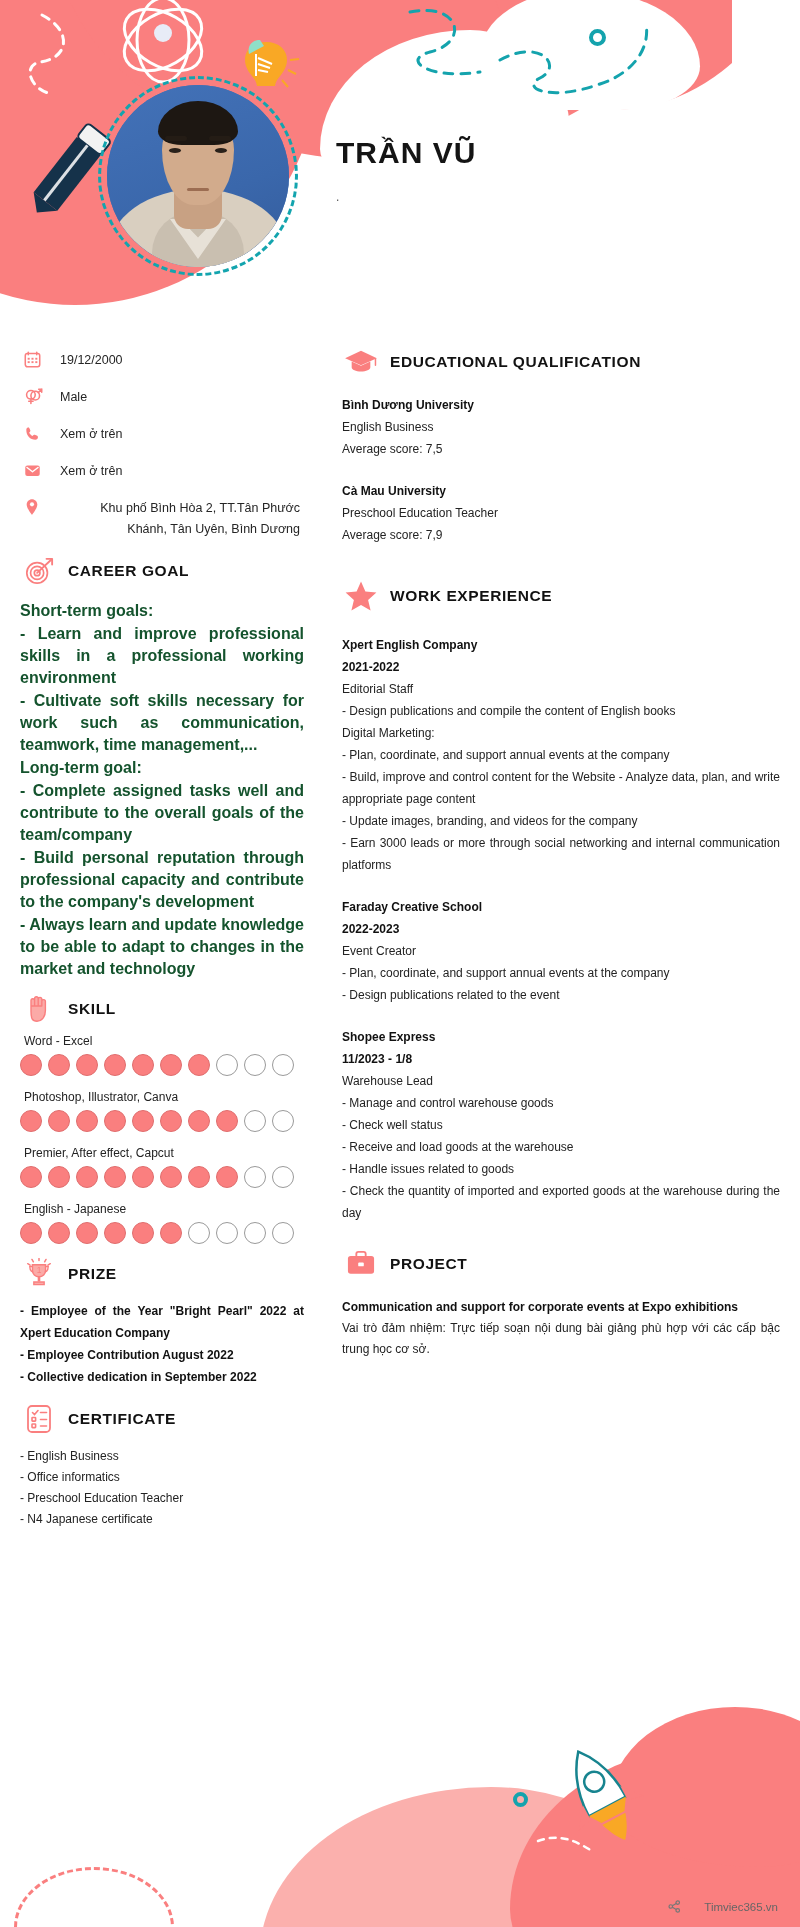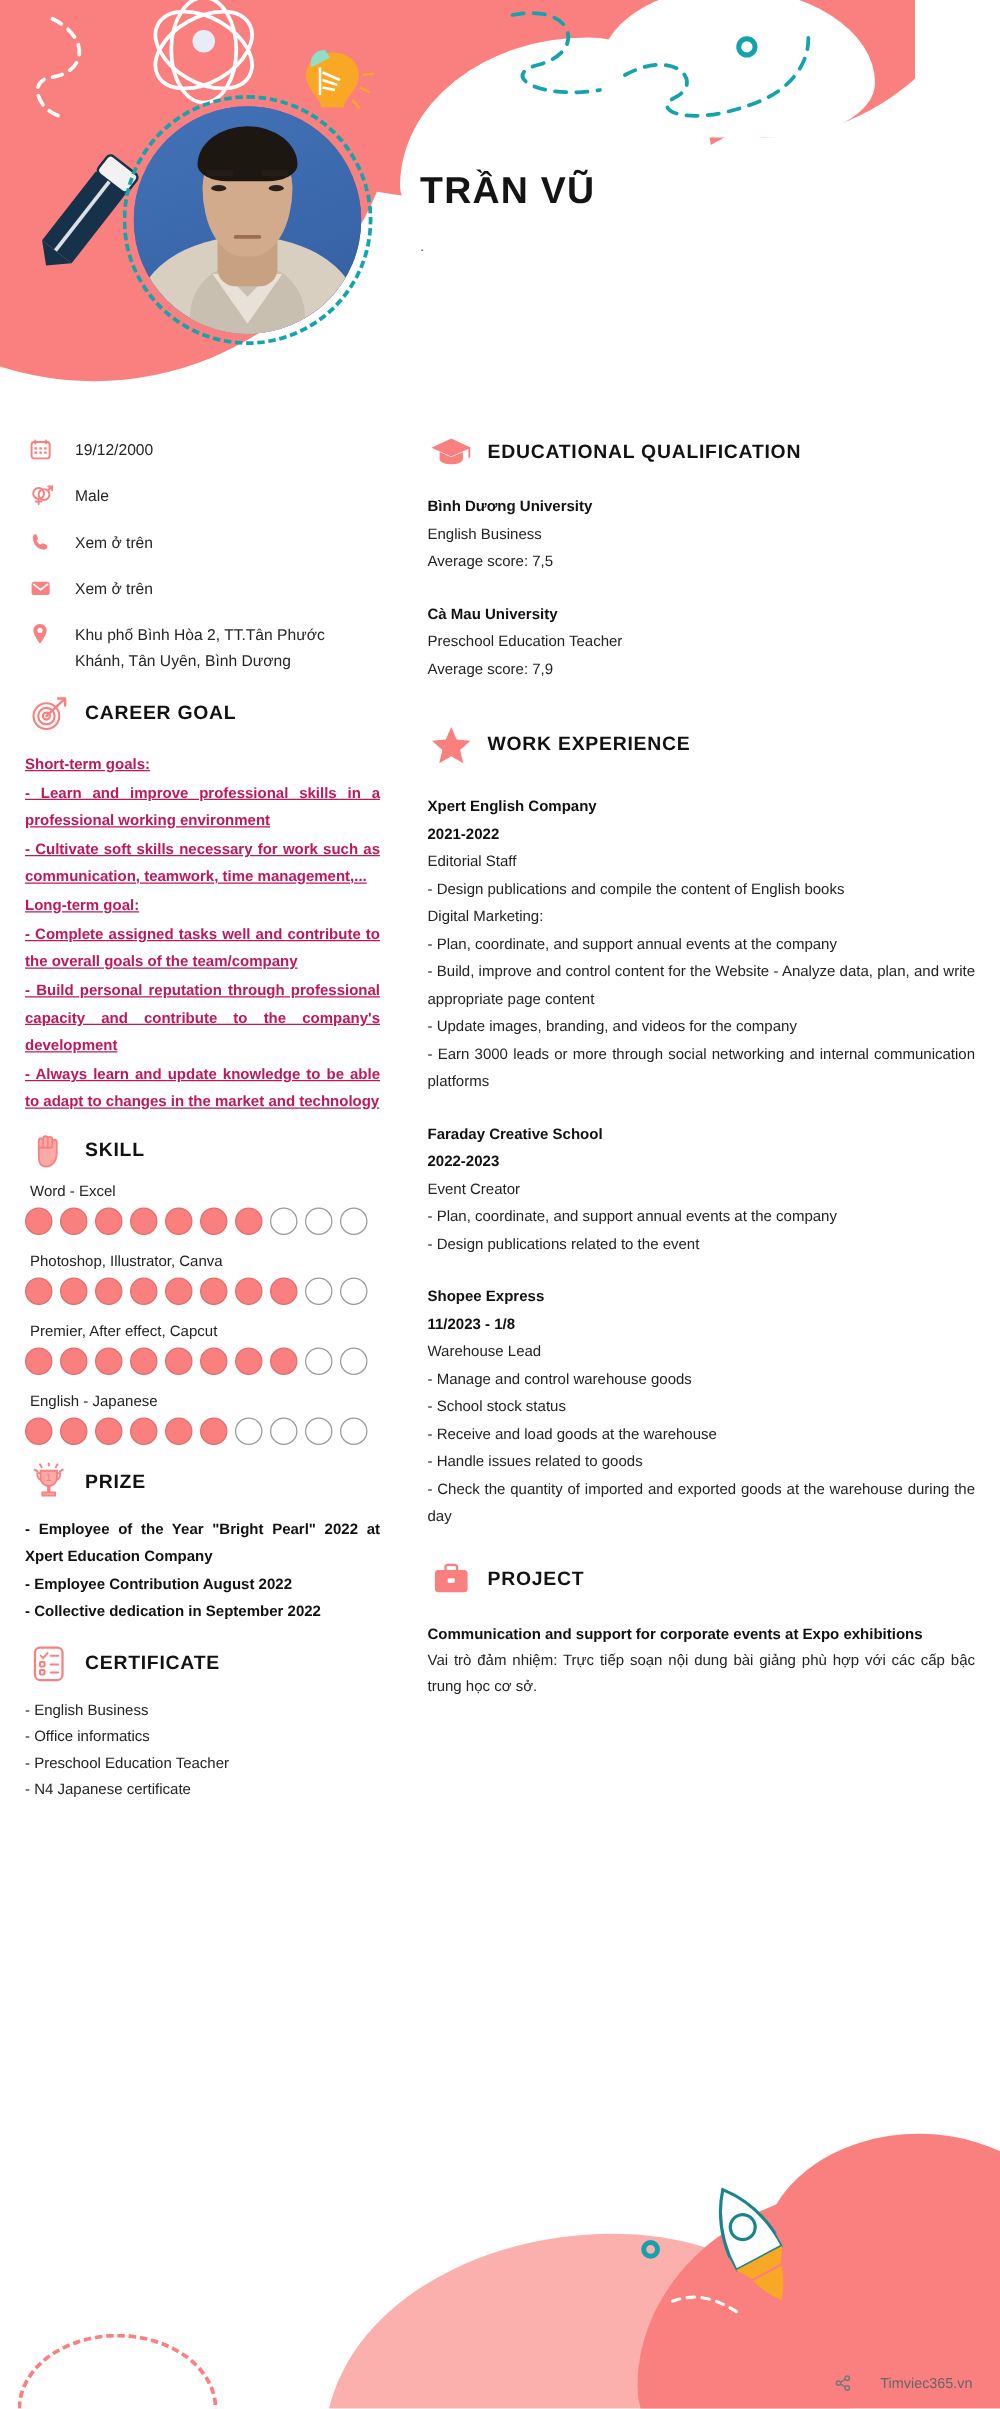--- a/index.html
+++ b/index.html
@@ -137,21 +137,21 @@
   
   .body {
     position: relative;
     display: flex;
     padding: 0 20px;
   }
   .col-left { width: 300px; padding-right: 16px; }
   .col-right { width: 460px; padding-left: 22px; }
 
   
-  .contact { margin-top: 10px; }
+  .contact { margin-top: 10px; text-align: right; }
   .contact-row {
     display: flex; align-items: flex-start;
     margin-bottom: 16px;
   }
   .contact-ico {
     width: 26px; min-width: 26px; height: 18px;
     display: flex; align-items: center; justify-content: flex-start;
     color: #fa7f7f; margin-left: 4px;
   }
   .contact-txt {
@@ -168,22 +168,22 @@
     align-items: center; justify-content: center; color: #fa7f7f;
   }
   .sec-title {
     font-size: 15.5px; font-weight: bold; letter-spacing: 0.6px;
     color: #121212; margin-left: 10px;
   }
   .sec-head.right { margin: 30px 0 18px 0; }
 
   
   .goal-p {
-    font-size: 12px; font-weight: bold; color: #be185d;
-    line-height: 22px; text-align: justify; margin-bottom: 1px; text-decoration: underline;
+    font-size: 16px; font-weight: bold; color: #14532d;
+    line-height: 22px; text-align: justify; margin-bottom: 1px;
   }
   .plain {
     font-size: 12px; color: #232323; line-height: 21px;
     text-align: justify;
   }
   .bold {
     font-size: 12px; color: #111; font-weight: bold; line-height: 22px;
     text-align: justify;
   }
 
@@ -556,21 +556,21 @@
       <p class="job-line">Event Creator</p>
       <p class="job-line">- Plan, coordinate, and support annual events at the company</p>
       <p class="job-line">- Design publications related to the event</p>
 
       <div class="spacer-20"></div>
 
       <p class="job-title">Shopee Express</p>
       <p class="job-title">11/2023 - 1/8</p>
       <p class="job-line">Warehouse Lead</p>
       <p class="job-line">- Manage and control warehouse goods</p>
-      <p class="job-line">- School stock status</p>
+      <p class="job-line">- Check well status</p>
       <p class="job-line">- Receive and load goods at the warehouse</p>
       <p class="job-line">- Handle issues related to goods</p>
       <p class="job-line">- Check the quantity of imported and exported goods at the warehouse during the day</p>
 
       <div class="sec-head right" style="margin-top:26px;margin-bottom:18px">
         <span class="sec-ico">
           <svg width="30" height="28" viewBox="0 0 32 30">
               <path d="M11 6V4.2C11 3 12 2 13.2 2h5.6C20 2 21 3 21 4.2V6" fill="none" stroke="#fa7f7f" stroke-width="2" stroke-linecap="round"></path>
               <rect x="2" y="6.5" width="28" height="19" rx="3" fill="#fa7f7f"></rect>
               <rect x="13" y="13.5" width="6" height="4" rx="1" fill="#ffffff"></rect>

